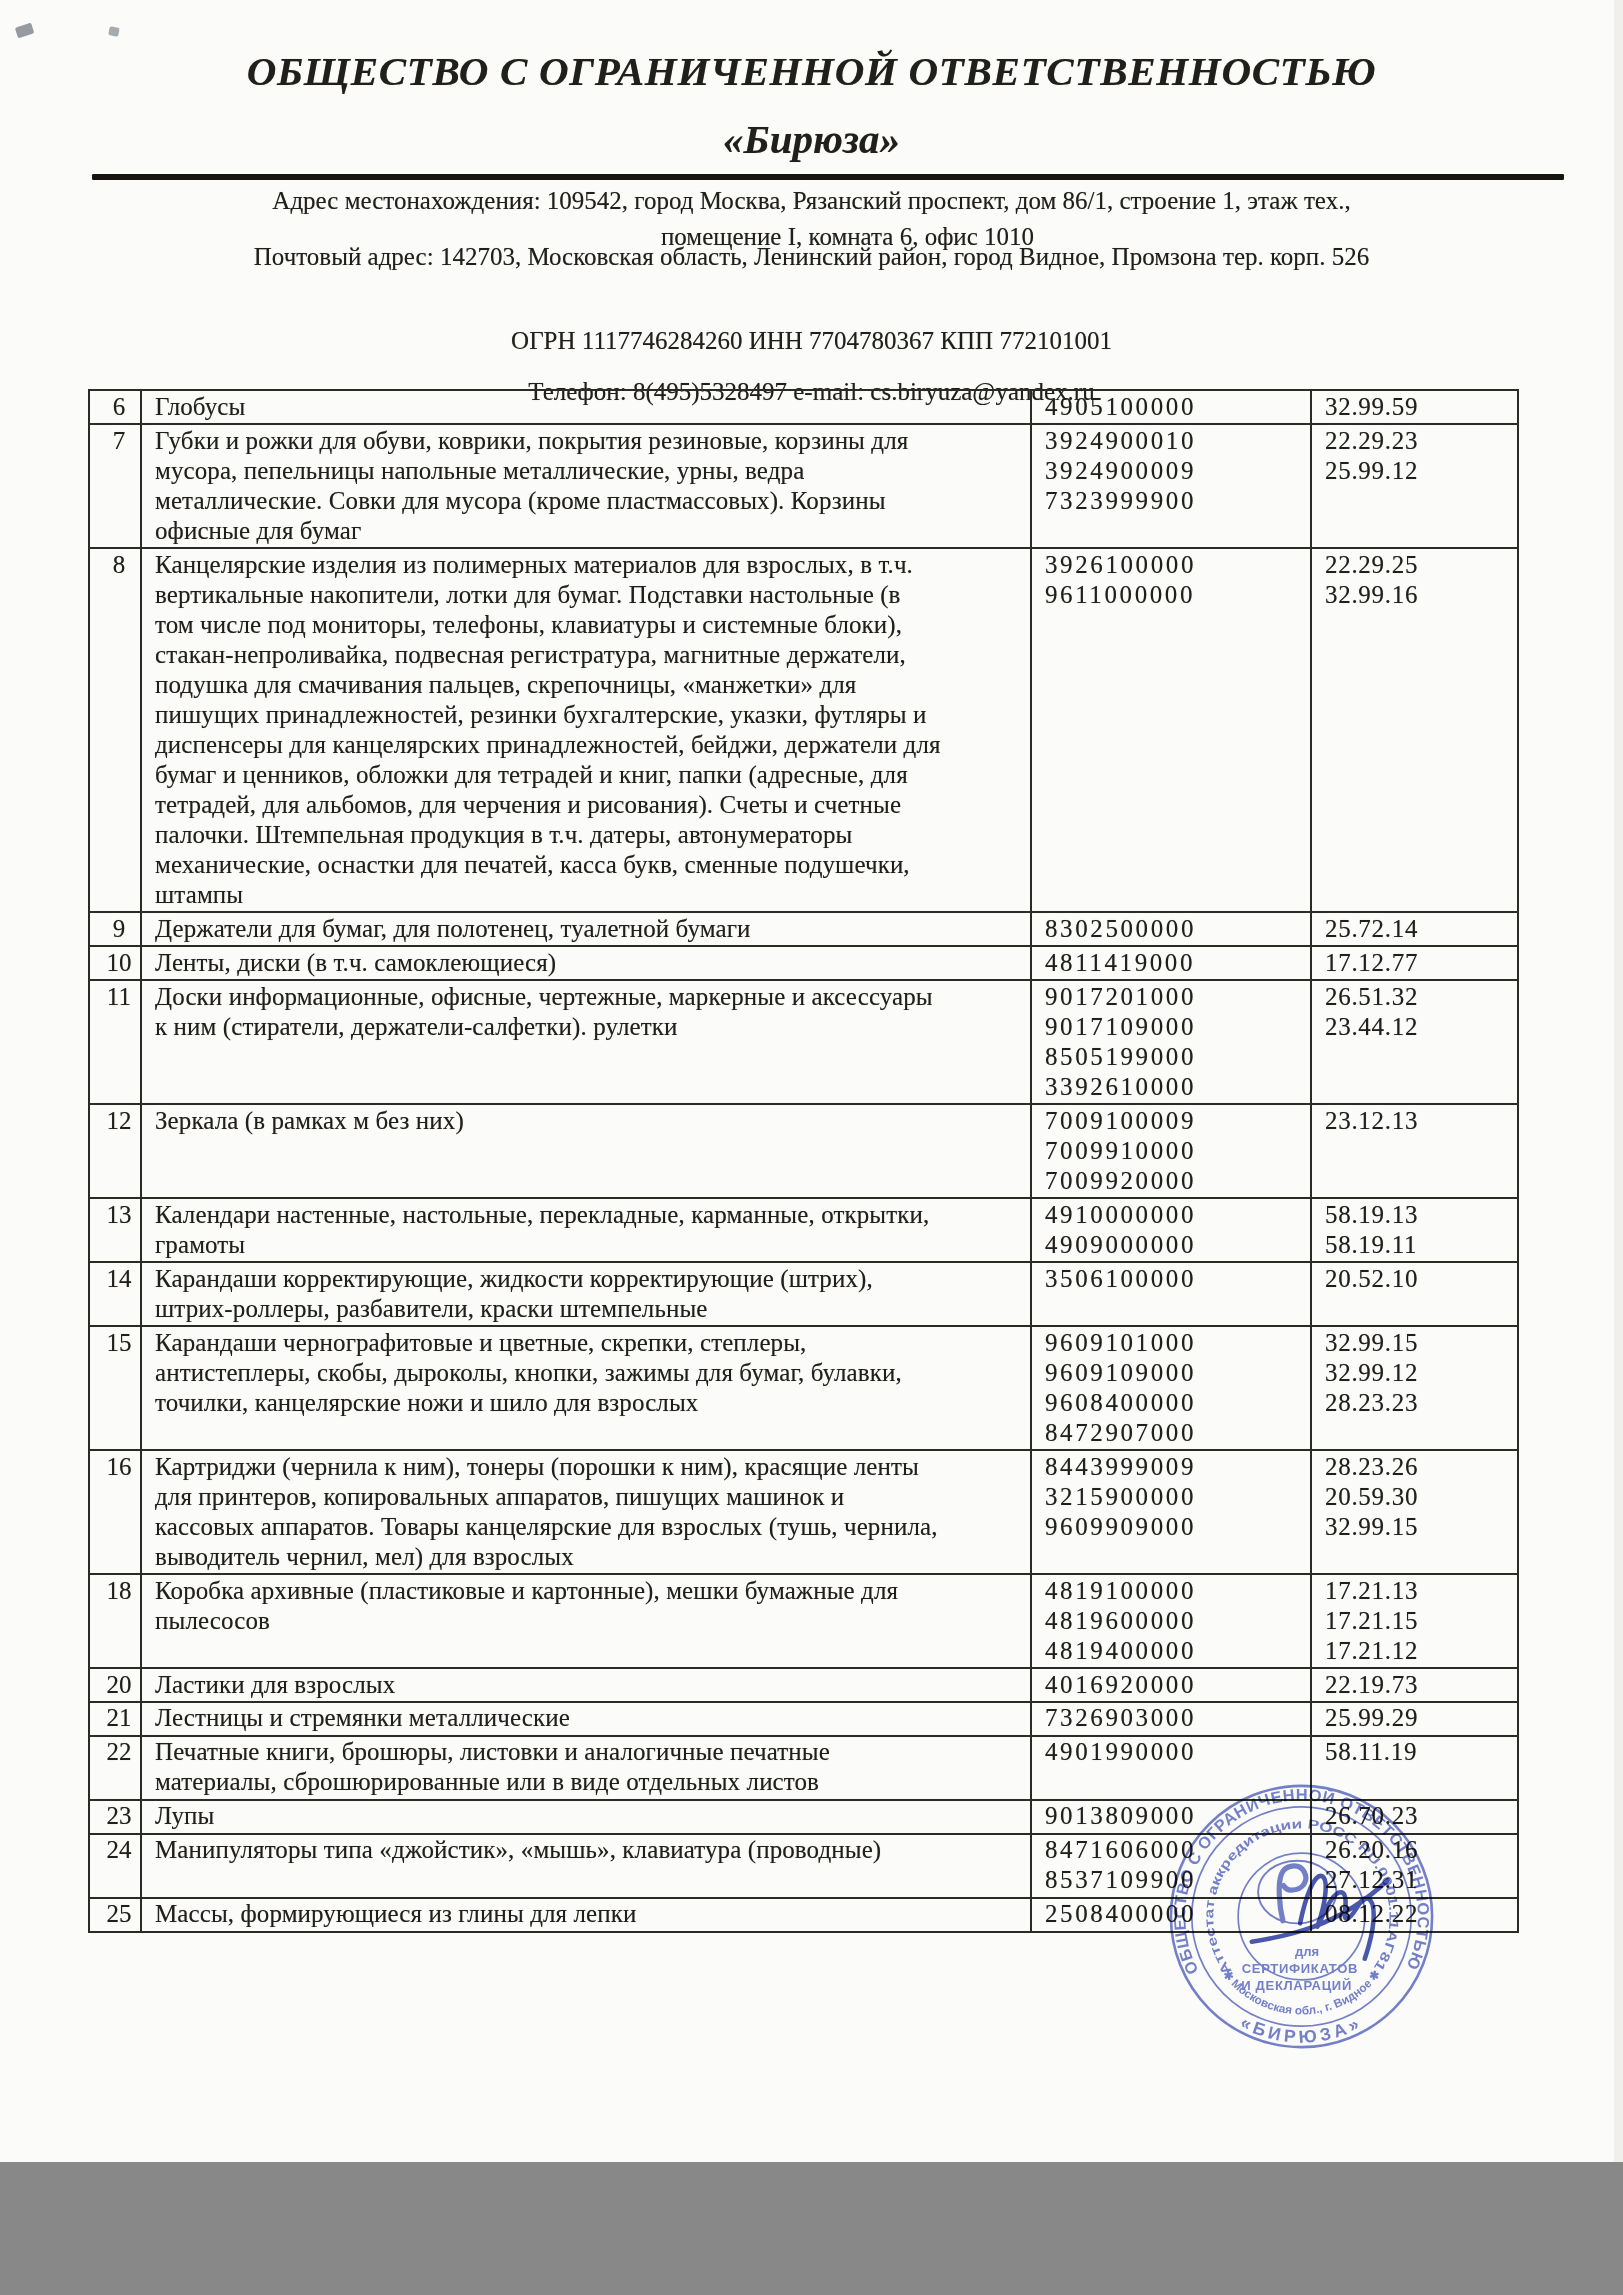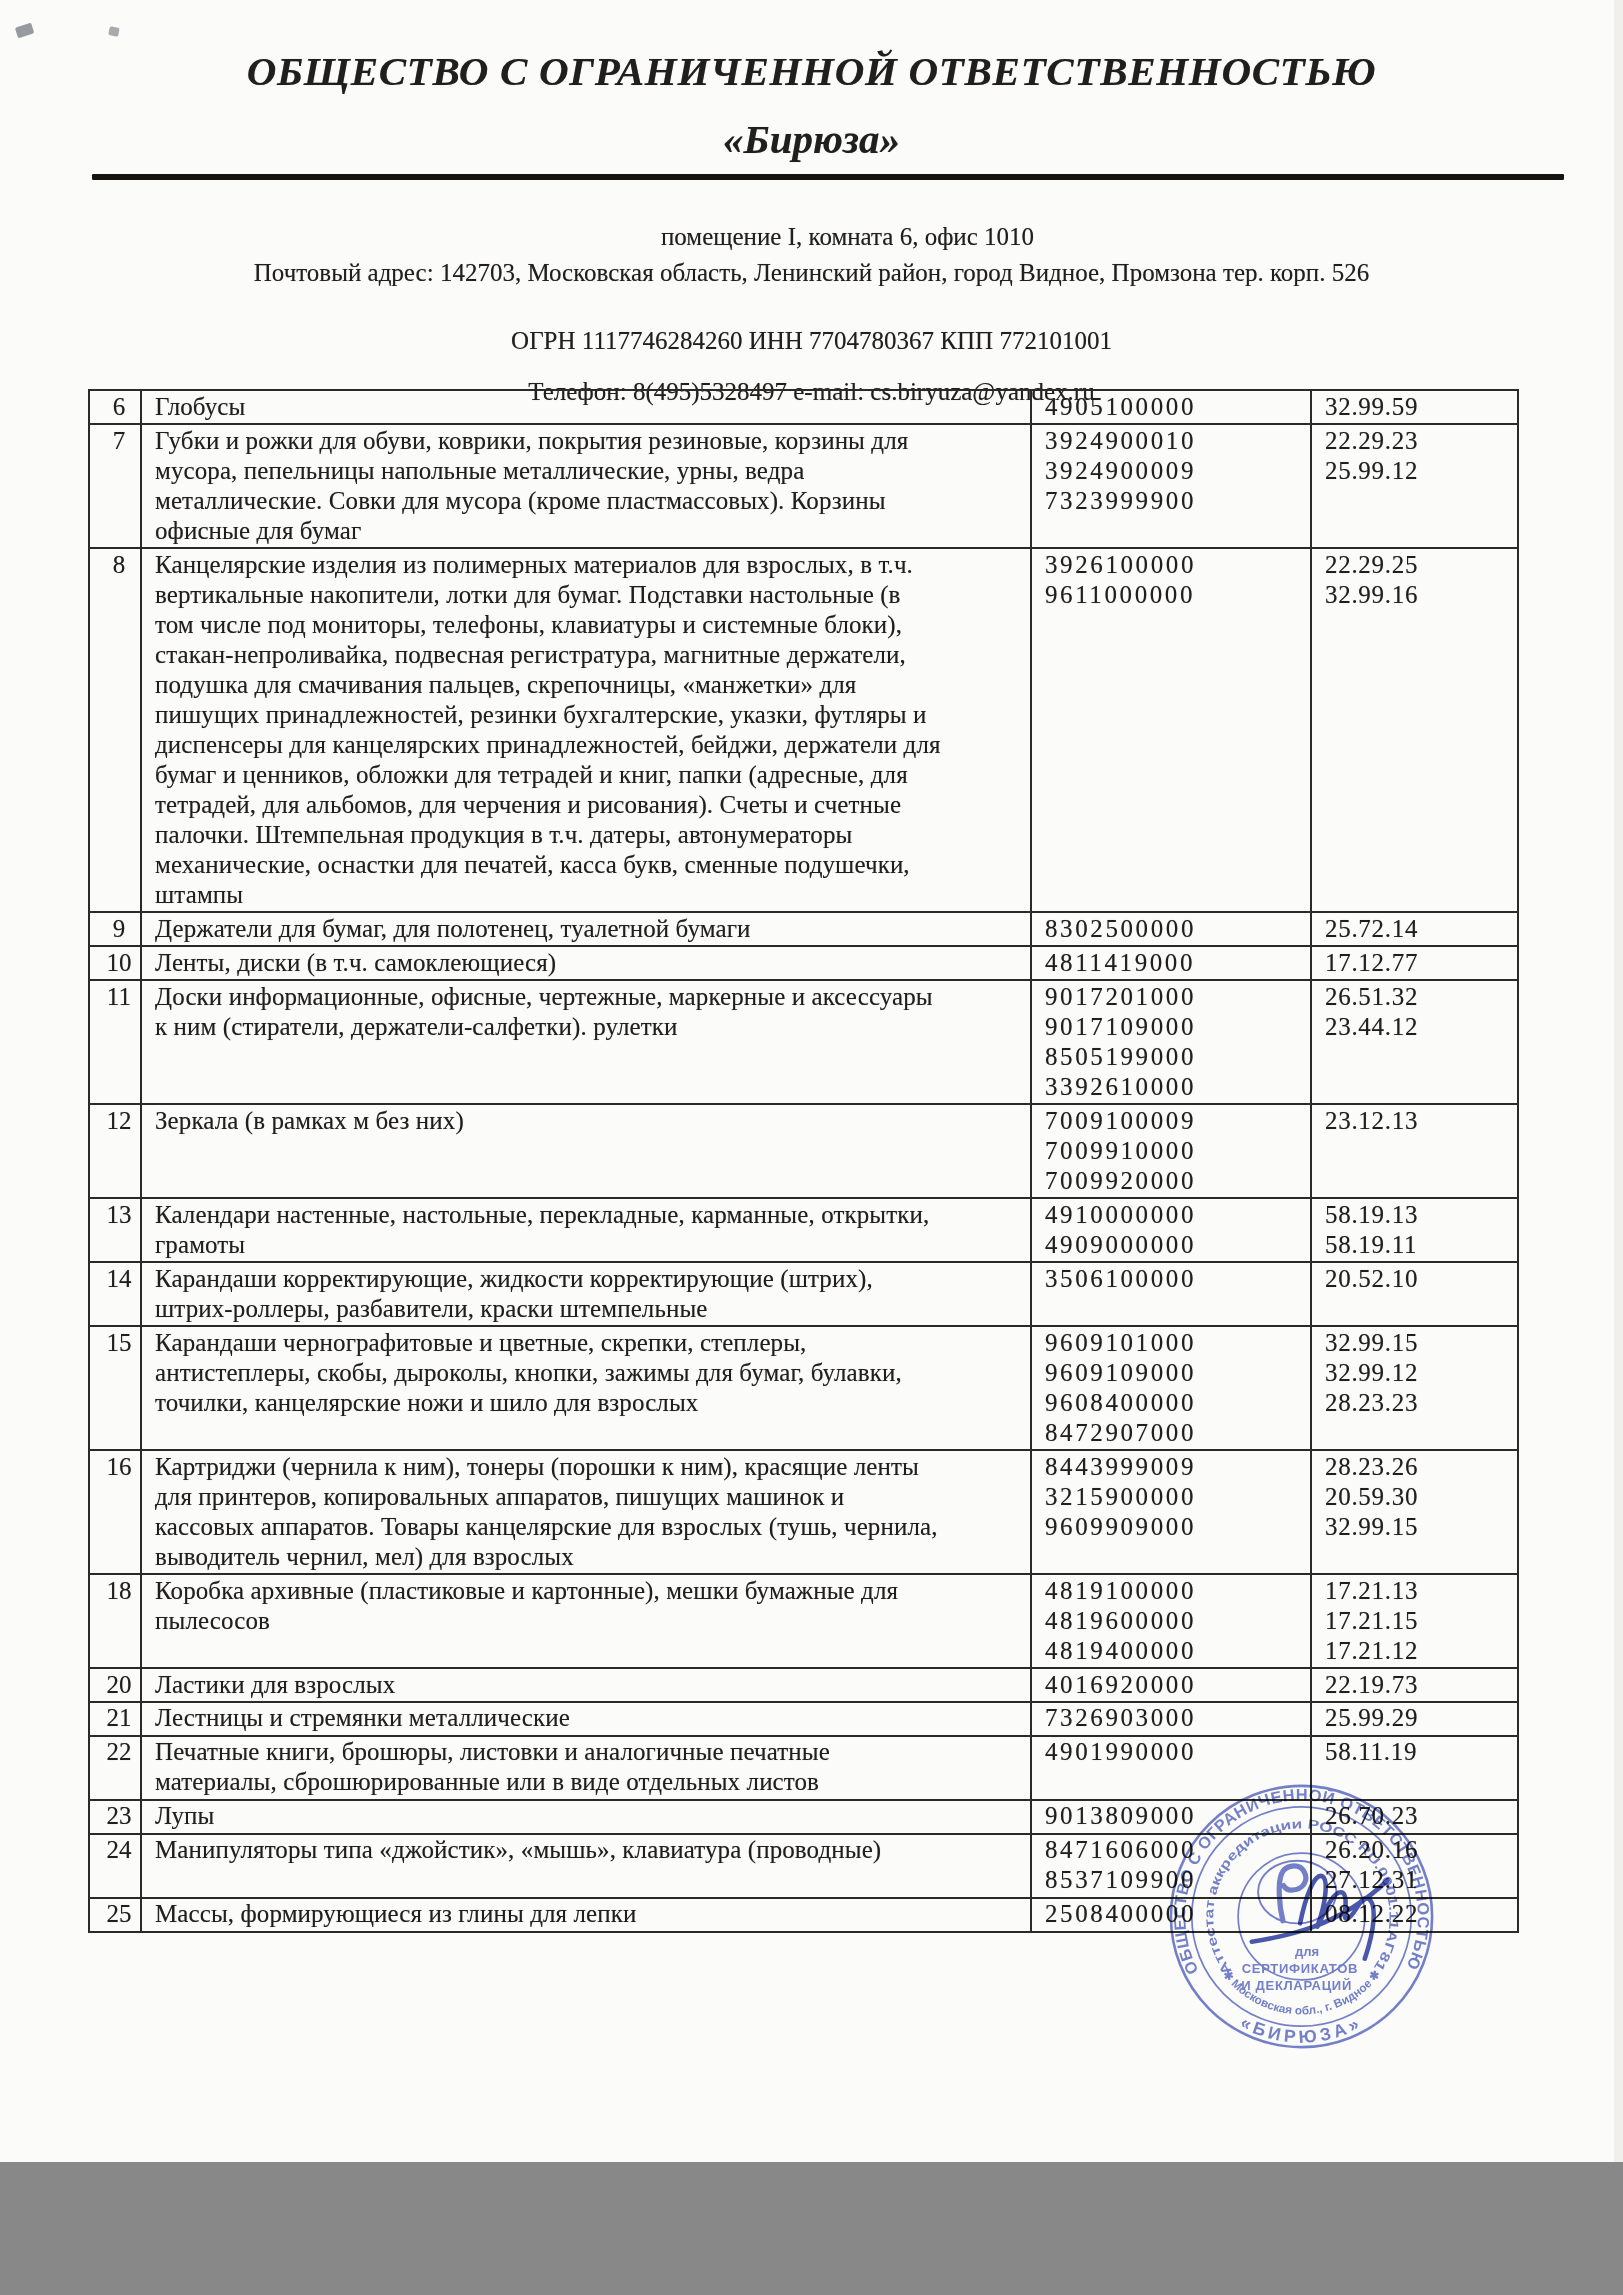--- a/index.html
+++ b/index.html
@@ -13,21 +13,21 @@
     text-decoration:underline;
   }
   
   .hline{position:absolute;left:0;width:100%;text-align:center;white-space:nowrap;}
   .title-1{top:47px;font-size:41px;font-weight:bold;font-style:italic;letter-spacing:0.7px;}
   .title-2{top:115px;font-size:41px;font-weight:bold;font-style:italic;}
   .rule{position:absolute;top:174px;left:92px;width:1472px;height:5.9px;background:#15140f;border-radius:1.3px;}
   .addr{font-size:25px;line-height:30px;}
   .a1{top:186px;}
   .a2{top:222px;padding-left:36px;}
-  .a3{top:258px;}
+  .a3{top:242px;}
   .a4{top:326px;}
   .a5{top:345px;margin-top:32px;}
   
   table.codes{
     position:absolute;top:389px;left:88px;
     width:1429px;table-layout:fixed;
     border-collapse:collapse;
   }
   table.codes td{
     border:2px solid #2b2a24;
@@ -59,20 +59,21 @@
 
 <div class="page">
 
   <div class="speck s1"></div>
   <div class="speck s2"></div>
   <div class="edge-right"></div>
 
   <div class="hline title-1 ink">ОБЩЕСТВО С ОГРАНИЧЕННОЙ ОТВЕТСТВЕННОСТЬЮ</div>
   <div class="hline title-2 ink">«Бирюза»</div>
   <div class="rule"></div>
+  <div class="hline addr a1 ink">Адрес местонахождения: 109542, город Москва, Рязанский проспект, дом 86/1, строение 1, этаж тех.,</div>
   <div class="hline addr a2 ink">помещение I, комната 6, офис 1010</div>
   <div class="hline addr a3 ink">Почтовый адрес: 142703, Московская область, Ленинский район, город Видное, Промзона тер. корп. 526</div>
   <div class="hline addr a4 ink">ОГРН 1117746284260 ИНН 7704780367 КПП 772101001</div>
   <div class="hline addr a5 ink">Телефон: 8(495)5328497 e-mail: cs.biryuza@yandex.ru</div>
 
   <table class="codes ink">
     <colgroup>
       <col style="width:52px">
         <col style="width:890px">
         <col style="width:280px">

